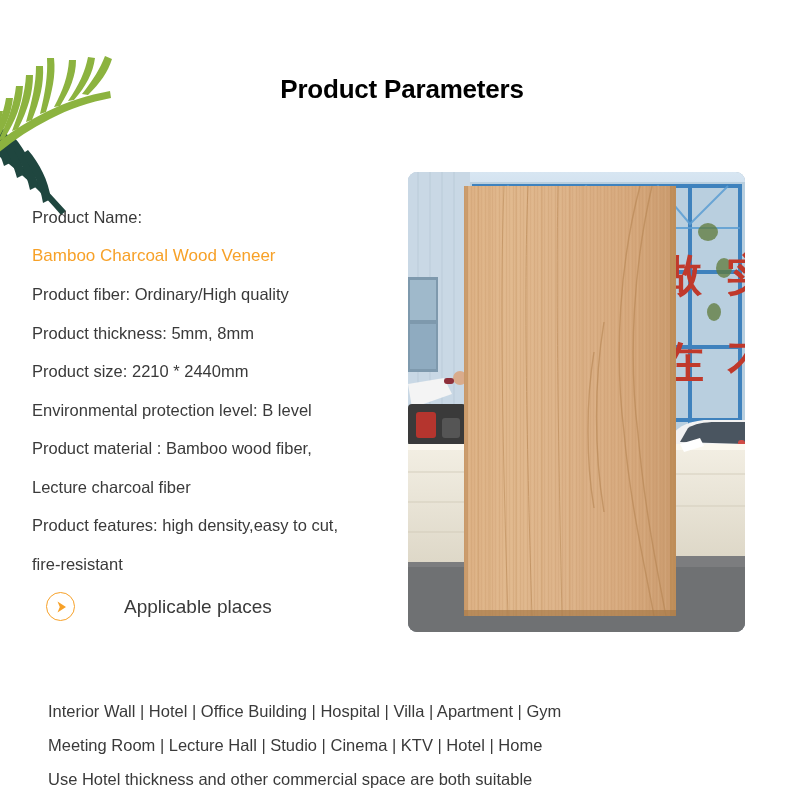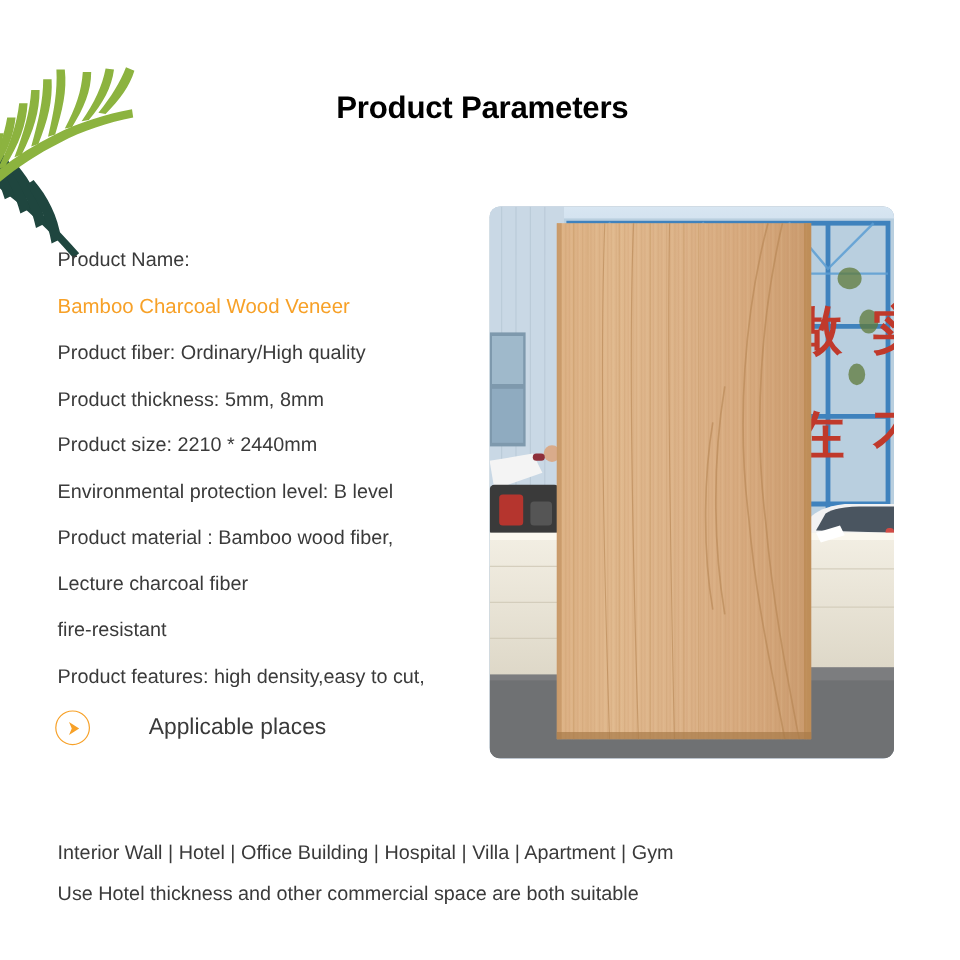--- a/index.html
+++ b/index.html
@@ -19,21 +19,21 @@
   .title{
     position:absolute;left:0;top:74px;width:800px;
     text-align:center;
     font-size:26px;font-weight:bold;color:#000;
     letter-spacing:-0.2px;
     padding-left:4px;
     box-sizing:border-box;
   }
 
   
-  .specs{position:absolute;left:48px;top:198px;width:360px;}
+  .specs{position:absolute;left:32px;top:198px;width:360px;}
   .spec-line{
     font-size:16.5px;color:#3a3a3a;
     line-height:38.5px;height:38.5px;
     white-space:nowrap;
   }
   .spec-line.accent{color:#f7a128;font-size:17px;}
 
   
   .applicable{
     position:absolute;left:46px;top:592px;
@@ -250,31 +250,32 @@
 
   <div class="specs">
     <div class="spec-line">Product Name:</div>
     <div class="spec-line accent">Bamboo Charcoal Wood Veneer</div>
     <div class="spec-line">Product fiber: Ordinary/High quality</div>
     <div class="spec-line">Product thickness: 5mm, 8mm</div>
     <div class="spec-line">Product size: 2210 * 2440mm</div>
     <div class="spec-line">Environmental protection level: B level</div>
     <div class="spec-line">Product material : Bamboo wood fiber,</div>
     <div class="spec-line">Lecture charcoal fiber</div>
+    <div class="spec-line">Product features: high density,easy to cut,</div>
     <div class="spec-line">fire-resistant</div>
-    <div class="spec-line">Product features: high density,easy to cut,</div>
   </div>
 
   <div class="applicable">
     <span class="arrow-badge">
       <svg width="16" height="16" viewBox="0 0 16 16" xmlns="http://www.w3.org/2000/svg">
         <polygon points="4.5,2.6 13,8 4.5,13.4 6.8,8" fill="#f7a128"></polygon>
       </svg>
     </span>
     <span class="applicable-label">Applicable places</span>
   </div>
 
   <div class="places">
     <div class="place-line">Interior Wall | Hotel | Office Building | Hospital | Villa | Apartment | Gym</div>
+    <div class="place-line">Meeting Room | Lecture Hall | Studio | Cinema | KTV | Hotel | Home</div>
     <div class="place-line">Use Hotel thickness and other commercial space are both suitable</div>
   </div>
 
 </div>
 
 </body></html>

